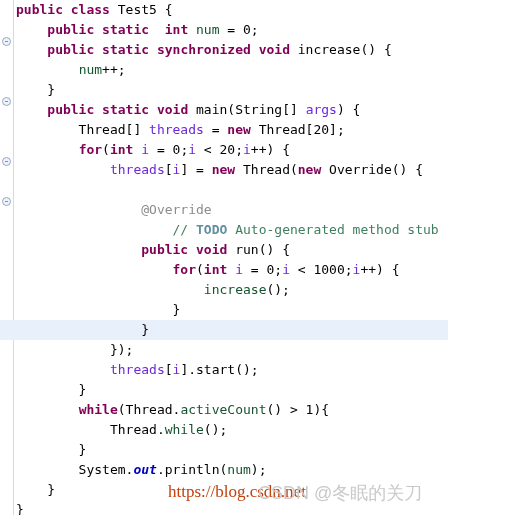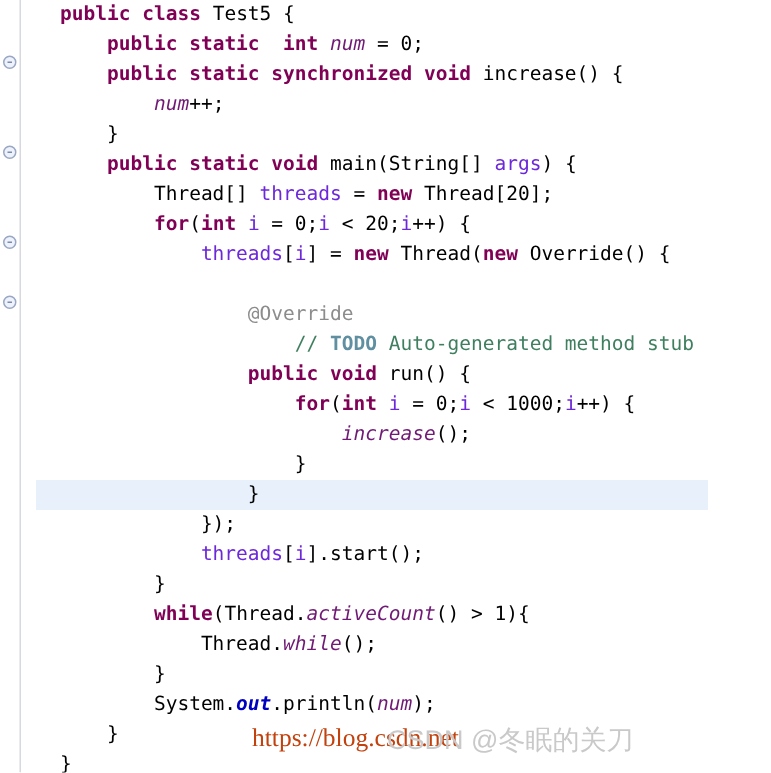--- a/index.html
+++ b/index.html
@@ -22,32 +22,32 @@
     position:absolute;left:2px;width:9px;height:9px;border-radius:50%;
     border:1px solid #9aa7c4;background:#eef2fa;box-sizing:border-box;
   }
   .fold-marker::before{
     content:"";position:absolute;left:2px;top:3px;width:3px;height:1px;
     background:#7b8bb0;
   }
 
   
   #code{
-    position:absolute;left:0;top:0;width:448px;height:515px;margin-left:24px;
+    position:absolute;left:0;top:0;width:448px;height:515px;
   }
   .line{
     position:relative;height:20px;line-height:20px;
     font-size:13px;white-space:pre;padding-left:16px;
     letter-spacing:0px;
   }
   .line.hl{background:#e8f0fb;}
 
   
   .kw   {color:#7f0055;font-weight:bold;}
-  .fld  {color:#701a75;font-style:italic;}
+  .fld  {color:#14532d;}
   .fldb {color:#0000c0;font-style:italic;font-weight:bold;}
   .loc  {color:#6d28d9;}
   .cmt  {color:#3f7f5f;}
   .todo {color:#5f8fa0;font-weight:bold;}
   .ann  {color:#8c8c8c;}
   .pln  {color:#000000;}
 
   
   #wm-url{
     position:absolute;left:168px;top:482px;

